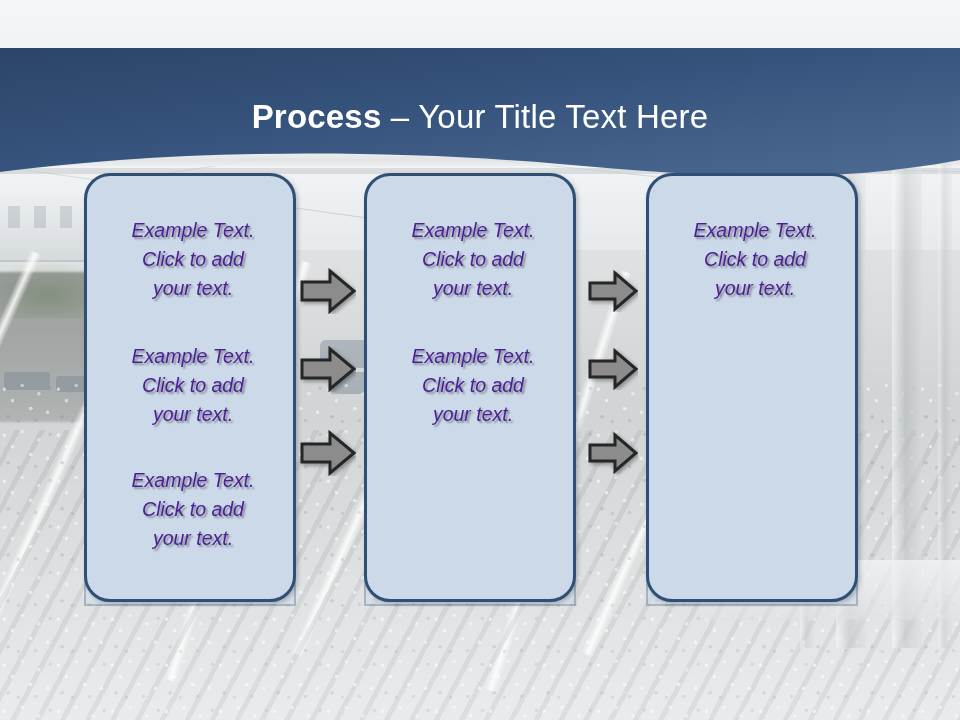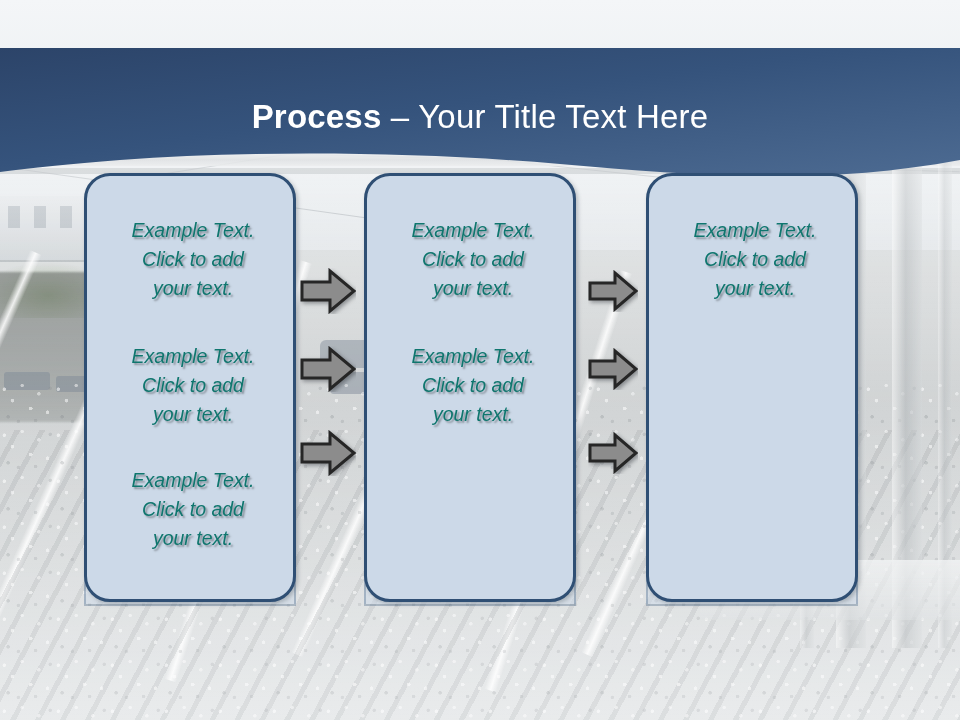--- a/index.html
+++ b/index.html
@@ -123,21 +123,21 @@
     position:absolute;top:173px;height:429px;width:212px;
     background:#ccd9e8;
     border:3px solid #2f4f74;
     border-radius:26px;
     box-sizing:border-box;
     box-shadow:2px 2px 4px rgba(40,50,62,.28);
   }
   .pbox-inner{position:relative;width:100%;height:100%;}
   .tblock{
     position:absolute;left:10px;width:192px;text-align:center;
-    font-style:italic;font-size:19.5px;line-height:29px;color:#0f766e;
+    font-style:italic;font-size:19.5px;line-height:29px;color:#4c1d95;
     text-shadow:2px 2px 2px rgba(90,98,106,.65);
     white-space:pre-line;
   }
 
   
   .refl{
     position:absolute;top:606px;height:140px;width:212px;
     border:2px solid rgba(47,79,116,.30);
     border-bottom:none;
     border-radius:0 0 26px 26px;

